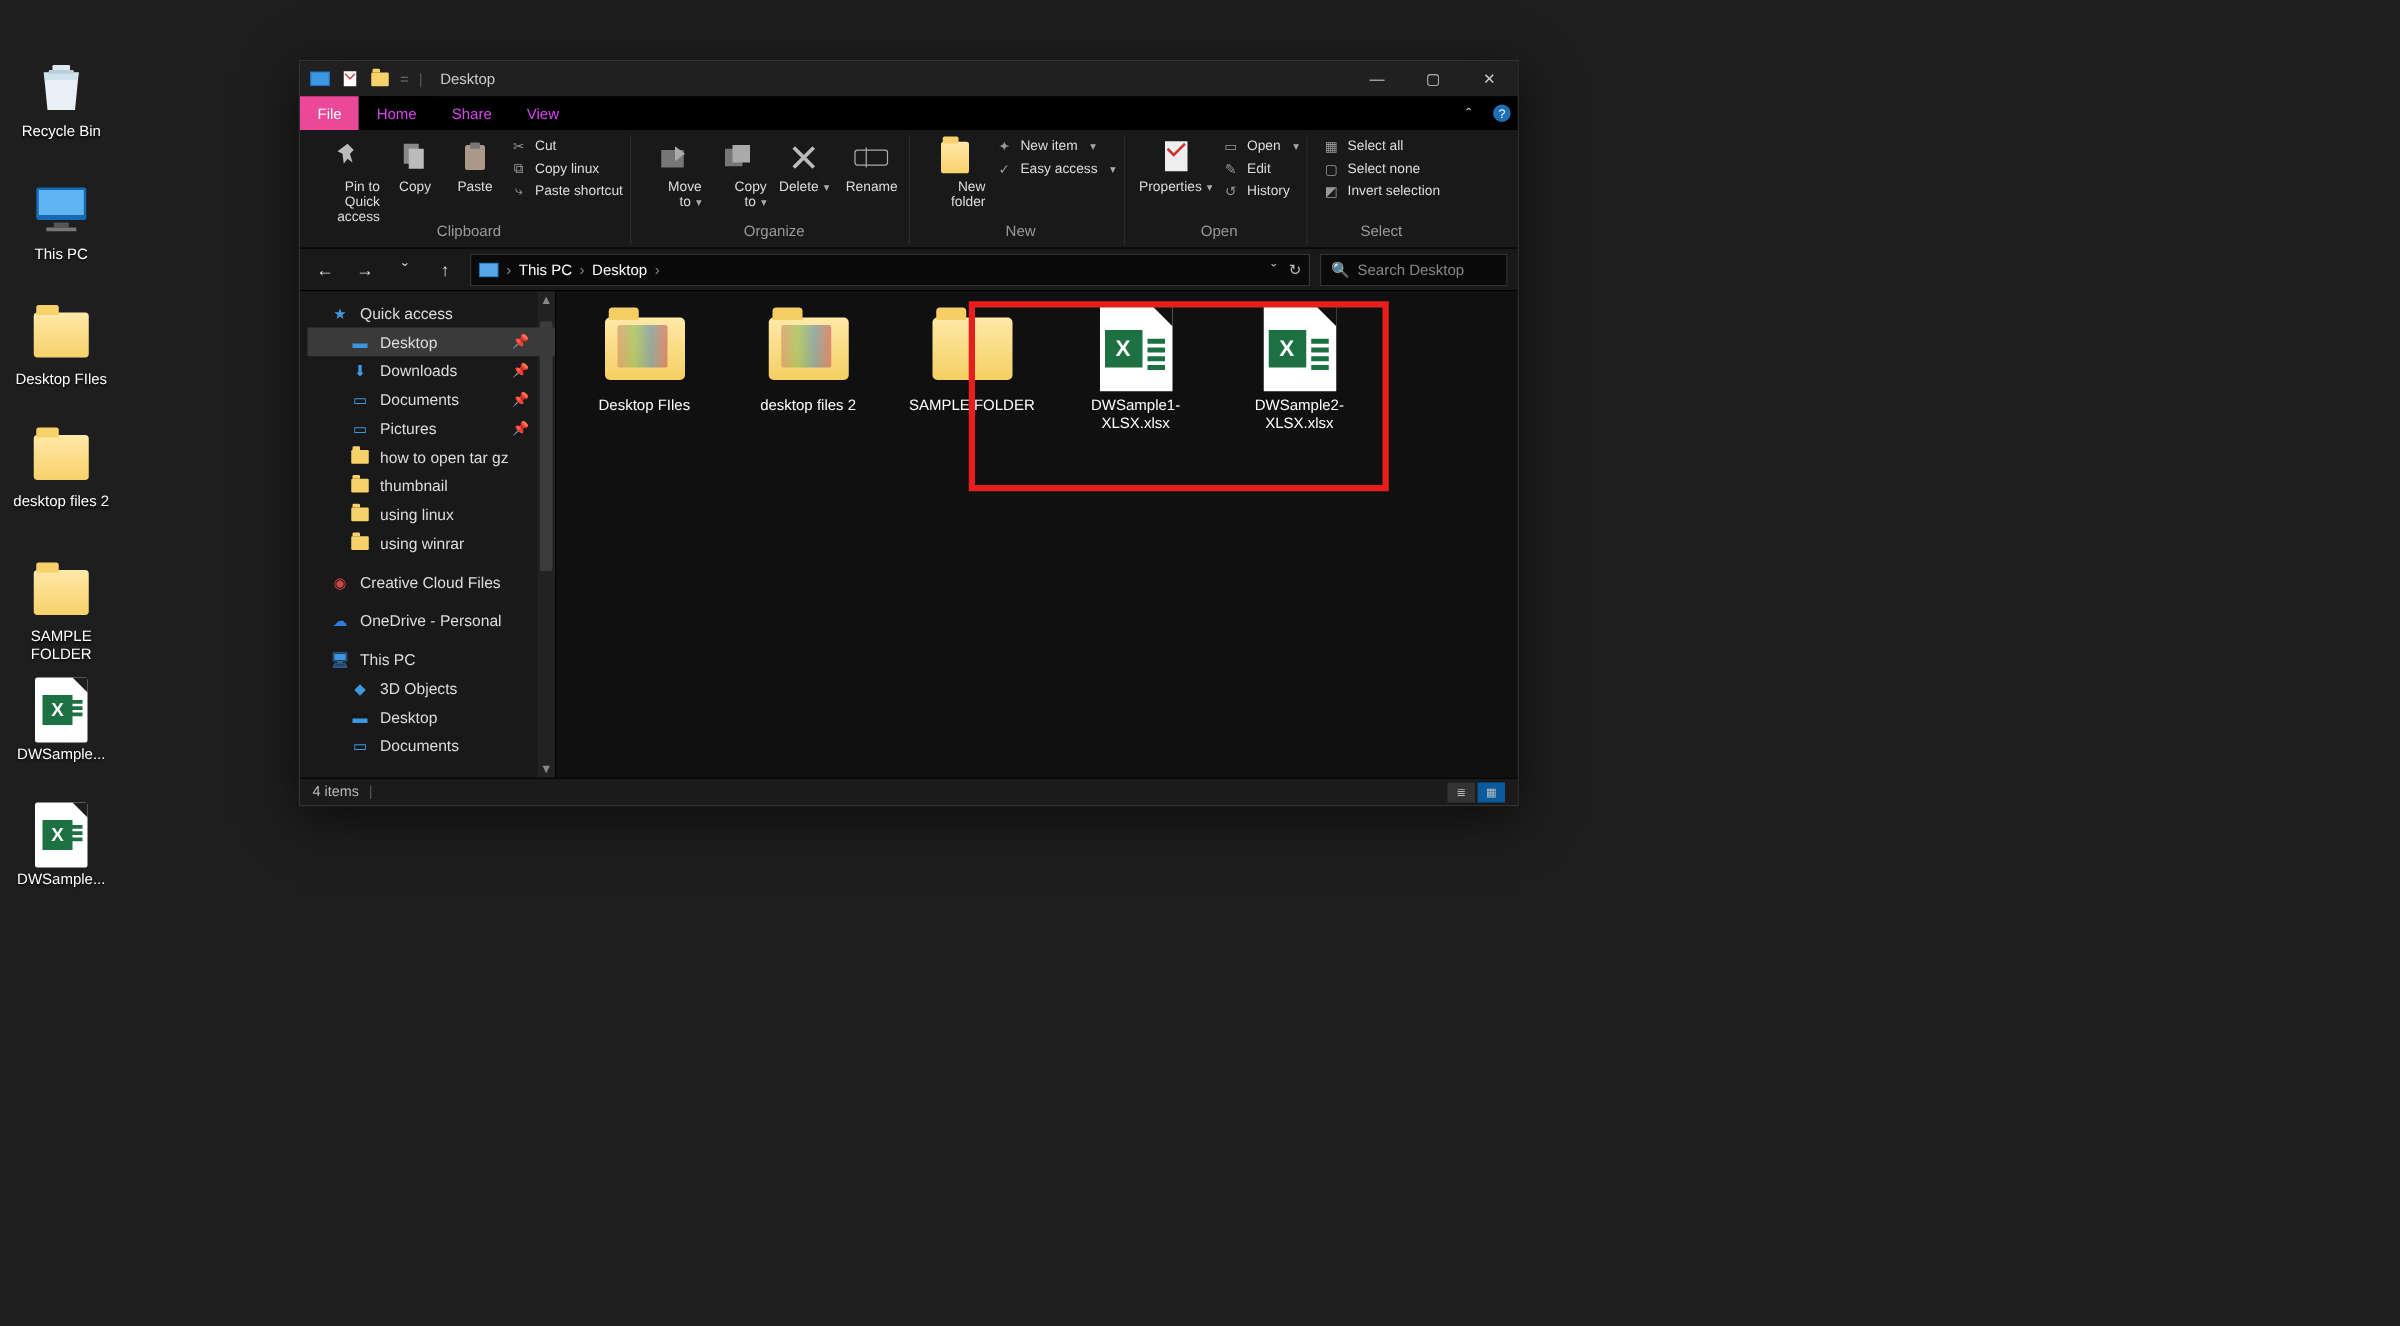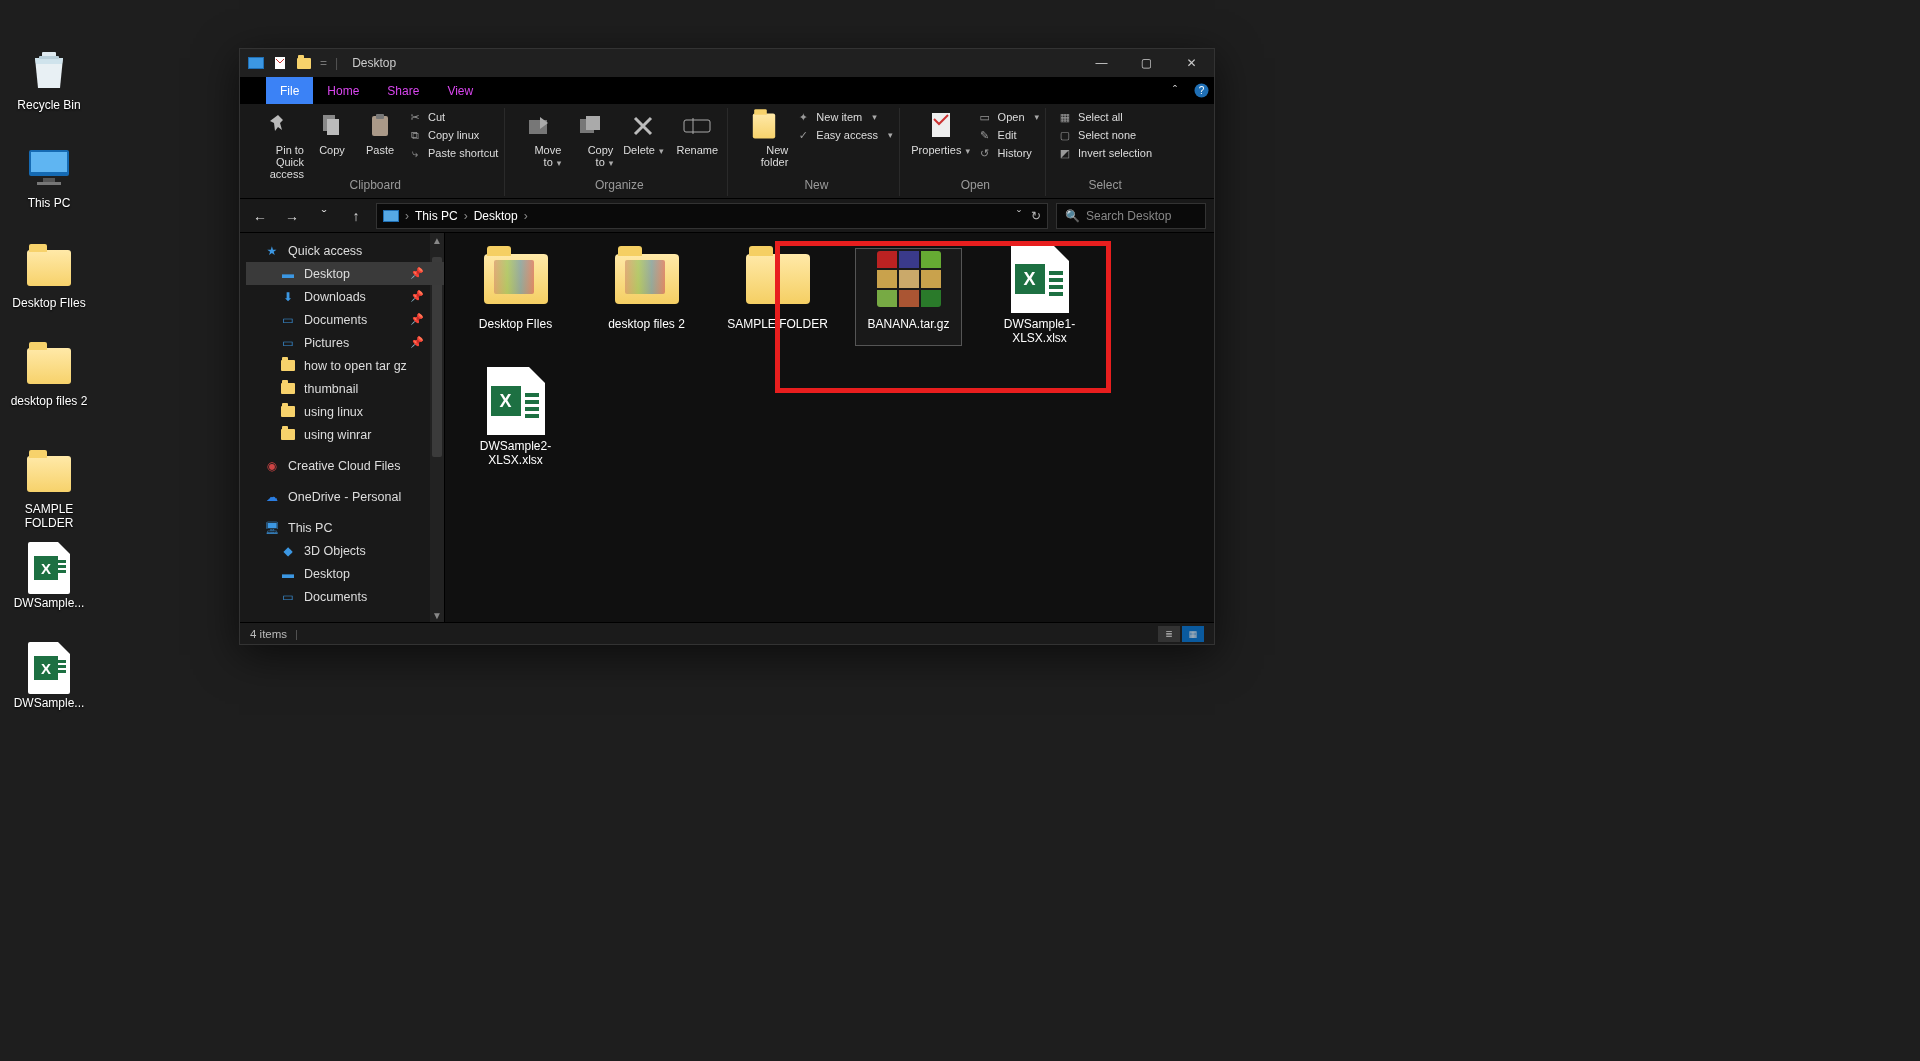--- a/index.html
+++ b/index.html
@@ -31,21 +31,21 @@
 
   .titlebar { height: 28px; background: #202020; display: flex; align-items: center; font-size: 12px; color:#ccc; }
   .titlebar .qat { display:flex; align-items:center; gap:8px; padding:0 8px; }
   .titlebar .title { padding-left: 6px; }
   .titlebar .sysbtns { margin-left:auto; display:flex; }
   .titlebar .sysbtn { width:45px; height:28px; display:flex; align-items:center; justify-content:center; color:#ccc; }
   .qat-ico { width:16px; height:16px; display:inline-flex; align-items:center; justify-content:center; }
 
   .tabs { height: 27px; background: #000; display:flex; align-items:stretch; font-size:12px; }
   .tabs .tab { padding: 0 14px; display:flex; align-items:center; color:#d946ef; }
-  .tabs .tab.file { background:#3b82f6; color:#fff;margin-left:26px; }
+  .tabs .tab.file { background:#ec4899; color:#fff; }
   .tabs .tab.active { background:#000; }
   .tabs .spacer { flex:1; }
   .tabs .help { width:26px; display:flex; align-items:center; justify-content:center; color:#fff; }
   .tabs .caret { width:26px; display:flex; align-items:center; justify-content:center; color:#ccc; }
 
   .ribbon { background:#191919; padding: 4px 6px 2px; display:flex; gap:6px; border-bottom:1px solid #000; }
   .rgroup { display:flex; flex-direction:column; align-items:center; padding: 2px 6px 0; border-right:1px solid #2a2a2a; }
   .rgroup:last-child { border-right:none; }
   .rgroup .controls { display:flex; align-items:flex-start; gap:8px; height:66px; }
   .rgroup .glabel { font-size:12px; color:#9a9a9a; padding:2px 0 4px; }
@@ -553,36 +553,20 @@
               <div class="folder-big folder-preview"></div>
             </div>
           <div class="fi-label">desktop files 2</div>
         </div>
         <div class="fitem">
           <div class="fi-icon">
               <div class="folder-big"></div>
             </div>
           <div class="fi-label">SAMPLE FOLDER</div>
         </div>
-        <div class="fitem selected">
-          <div class="fi-icon">
-              <div class="rar">
-                <span></span>
-                <span></span>
-                <span></span>
-                <span></span>
-                <span></span>
-                <span></span>
-                <span></span>
-                <span></span>
-                <span></span>
-              </div>
-            </div>
-          <div class="fi-label">BANANA.tar.gz</div>
-        </div>
         <div class="fitem">
           <div class="fi-icon">
               <div class="excel-big">
                 <span class="x">X</span>
                 <span class="bars">
                   <span></span>
                   <span></span>
                   <span></span>
                   <span></span>
                 </span>

